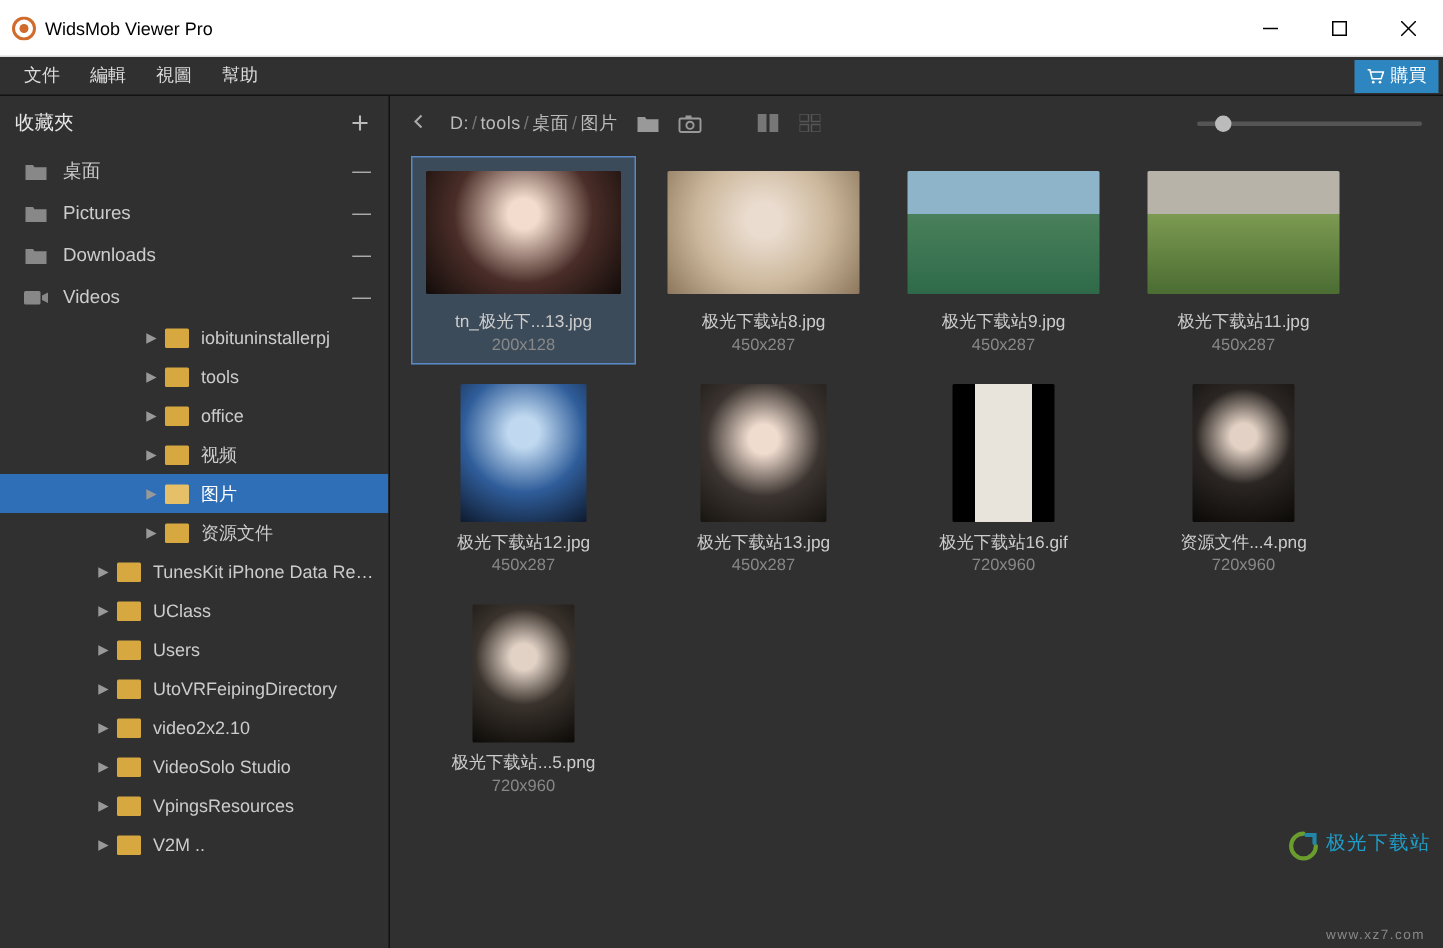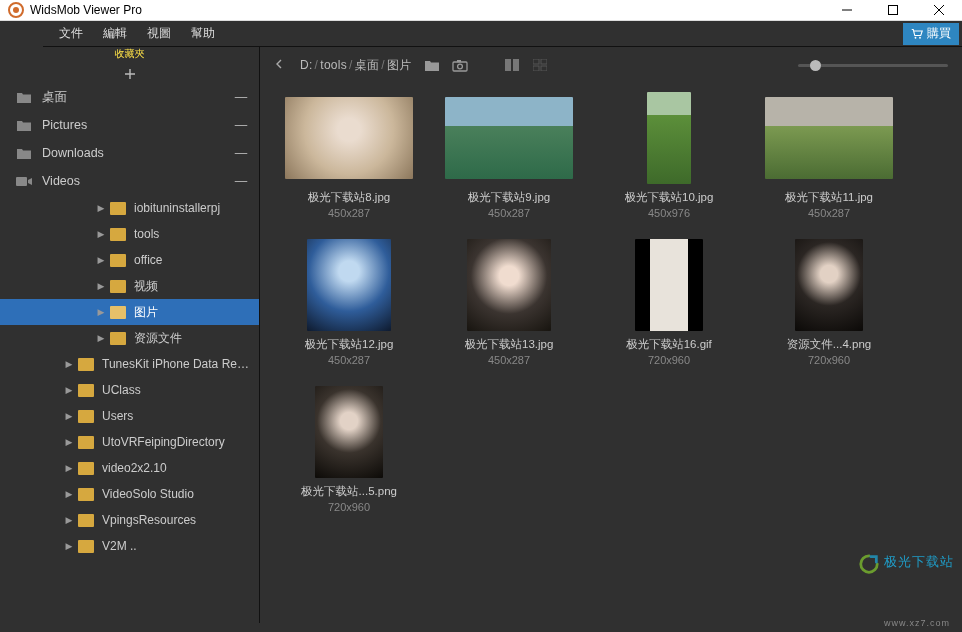--- a/index.html
+++ b/index.html
@@ -1,36 +1,36 @@
 <!DOCTYPE html>
 <html><head>
 <meta charset="utf-8">
 <style>
 * { margin: 0; padding: 0; box-sizing: border-box; font-family: "Microsoft YaHei", "Segoe UI", Arial, sans-serif; }
 body { width: 962px; height: 632px; background: #303030; color: #cccccc; overflow: hidden; position: relative; font-size: 12px; }
 
 
-.titlebar { height: 21px; background: #ffffff; display: flex; align-items: center; border-bottom: 1px solid #dcdcdc; }
+.titlebar { height: 38px; background: #ffffff; display: flex; align-items: center; border-bottom: 1px solid #dcdcdc; }
 .titlebar .logo { width: 16px; height: 16px; margin: 0 6px 0 8px; }
 .titlebar .title { color: #000; font-size: 12px; flex: 1; }
 .titlebar .winbtn { width: 46px; height: 30px; display: flex; align-items: center; justify-content: center; }
 .titlebar .winbtn svg { stroke: #000; }
 
 
-.menubar { height: 26px; background: #303030; display: flex; align-items: center; padding-left: 6px; border-bottom: 1px solid #111; margin-left: 43px; }
+.menubar { height: 26px; background: #303030; display: flex; align-items: center; padding-left: 6px; border-bottom: 1px solid #111; }
 .menubar .menu { padding: 4px 10px; color: #ddd; font-size: 12px; cursor: default; }
 .menubar .spacer { flex: 1; }
 .menubar .buy { background: #2e86c1; color: #fff; height: 22px; padding: 0 8px; display: flex; align-items: center; margin-right: 3px; font-size: 12px; gap: 4px; }
 
 
 .main { display: flex; height: calc(632px - 30px - 26px); }
 
 
 .sidebar { width: 260px; background: #303030; border-right: 1px solid #111; overflow: hidden; display: flex; flex-direction: column; }
-.section-head { height: 36px; display: flex; align-items: center; padding: 0 10px; color: #fde047; font-size: 10px; flex-direction: column; }
+.section-head { height: 36px; display: flex; align-items: center; padding: 0 10px; color: #e5e5e5; font-size: 13px; }
 .section-head .spacer { flex: 1; }
 .section-head .add, .section-head .minus { width: 18px; height: 18px; display: flex; align-items: center; justify-content: center; color: #bbb; }
 
 .fav-item { height: 28px; display: flex; align-items: center; padding: 2px 10px 2px 16px; color: #ccc; font-size: 12.5px; }
 .fav-item svg { margin-right: 10px; }
 .fav-item .spacer { flex: 1; }
 .fav-item .minus { width: 16px; text-align: center; color: #bbb; }
 
 .tree { flex: 1; overflow-y: auto; overflow-x: hidden; }
 .tree-item { height: 26px; display: flex; align-items: center; padding-right: 8px; color: #ccc; font-size: 12px; white-space: nowrap; overflow: hidden; text-overflow: ellipsis; }
@@ -298,40 +298,40 @@
       <span class="spacer"></span>
       <div class="zoom">
         <div class="track">
             <div class="thumb"></div>
           </div>
       </div>
     </div>
 
     <div class="grid-wrap">
       <div class="grid" id="grid">
+          <div class="thumb-card sel">
+            <div class="thumb-box">
+              <div class="thumb-img portrait1" style="width:130px;height:82px"></div>
+            </div>
+            <div class="cap">tn_极光下...13.jpg</div>
+            <div class="dim">200x128</div>
+          </div>
           <div class="thumb-card">
             <div class="thumb-box">
               <div class="thumb-img portrait2" style="width:128px;height:82px"></div>
             </div>
             <div class="cap">极光下载站8.jpg</div>
             <div class="dim">450x287</div>
           </div>
           <div class="thumb-card">
             <div class="thumb-box">
               <div class="thumb-img land1" style="width:128px;height:82px"></div>
             </div>
             <div class="cap">极光下载站9.jpg</div>
             <div class="dim">450x287</div>
-          </div>
-          <div class="thumb-card">
-            <div class="thumb-box">
-              <div class="thumb-img land3" style="width:44px;height:92px"></div>
-            </div>
-            <div class="cap">极光下载站10.jpg</div>
-            <div class="dim">450x976</div>
           </div>
           <div class="thumb-card">
             <div class="thumb-box">
               <div class="thumb-img land2" style="width:128px;height:82px"></div>
             </div>
             <div class="cap">极光下载站11.jpg</div>
             <div class="dim">450x287</div>
           </div>
           <div class="thumb-card">
             <div class="thumb-box">

